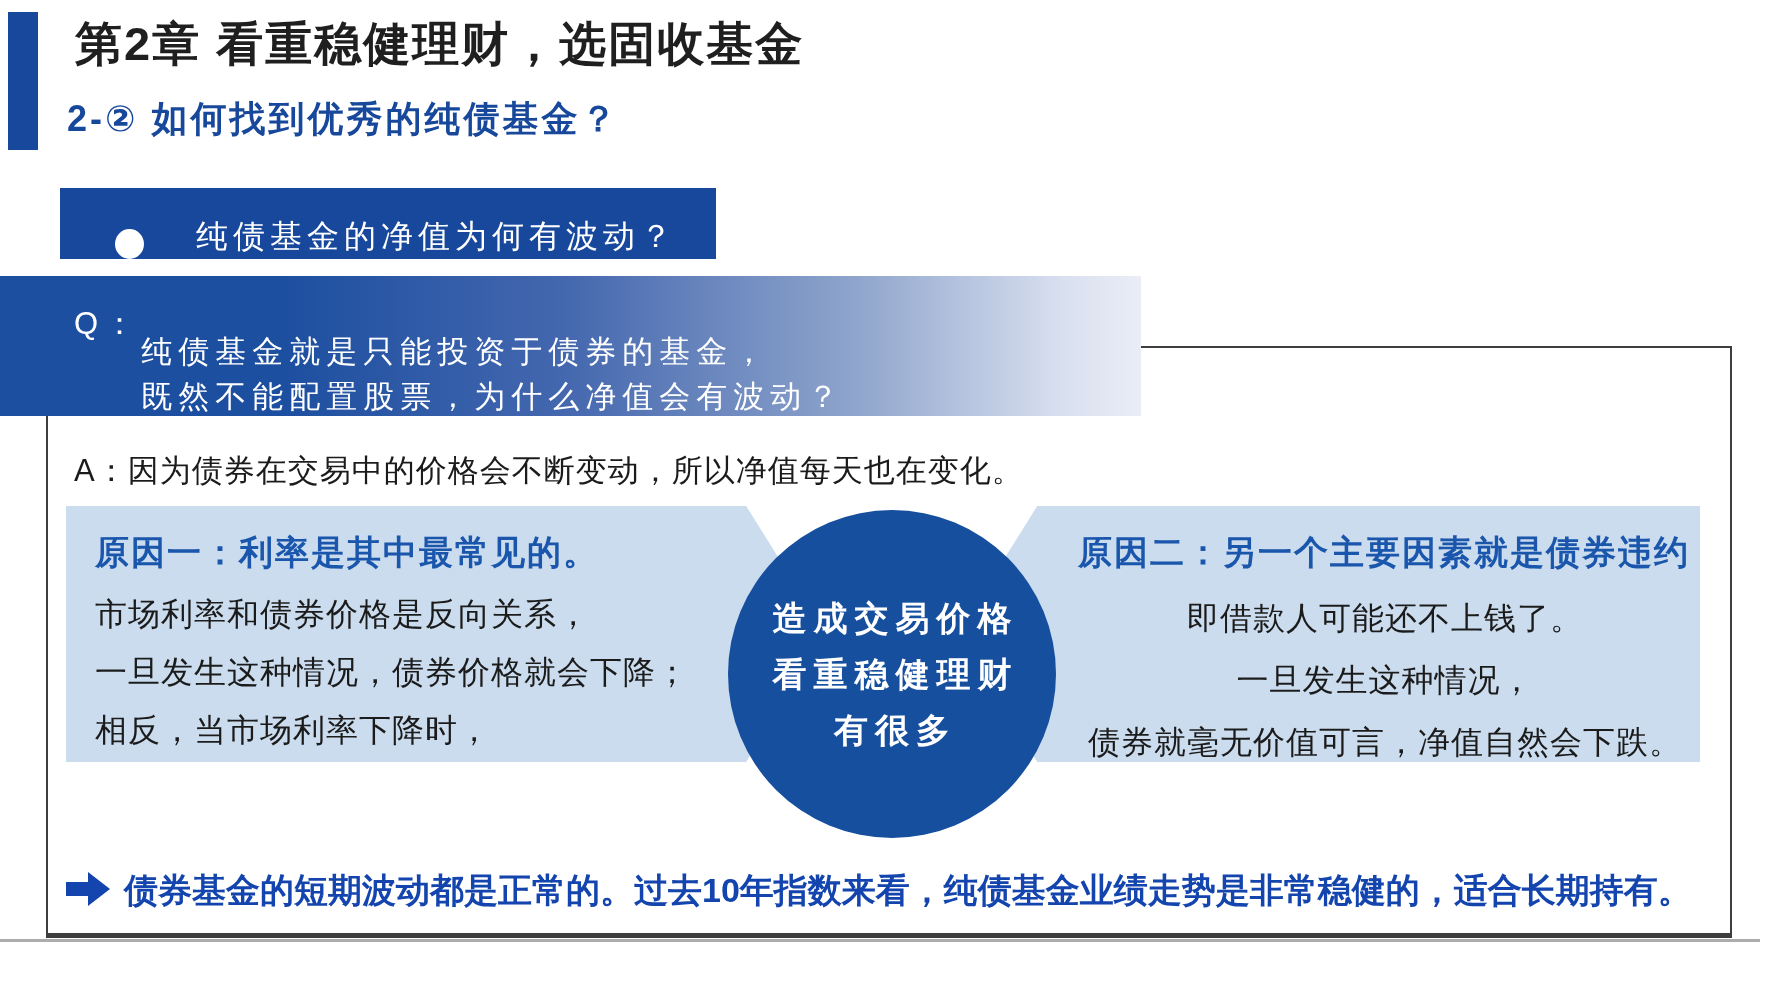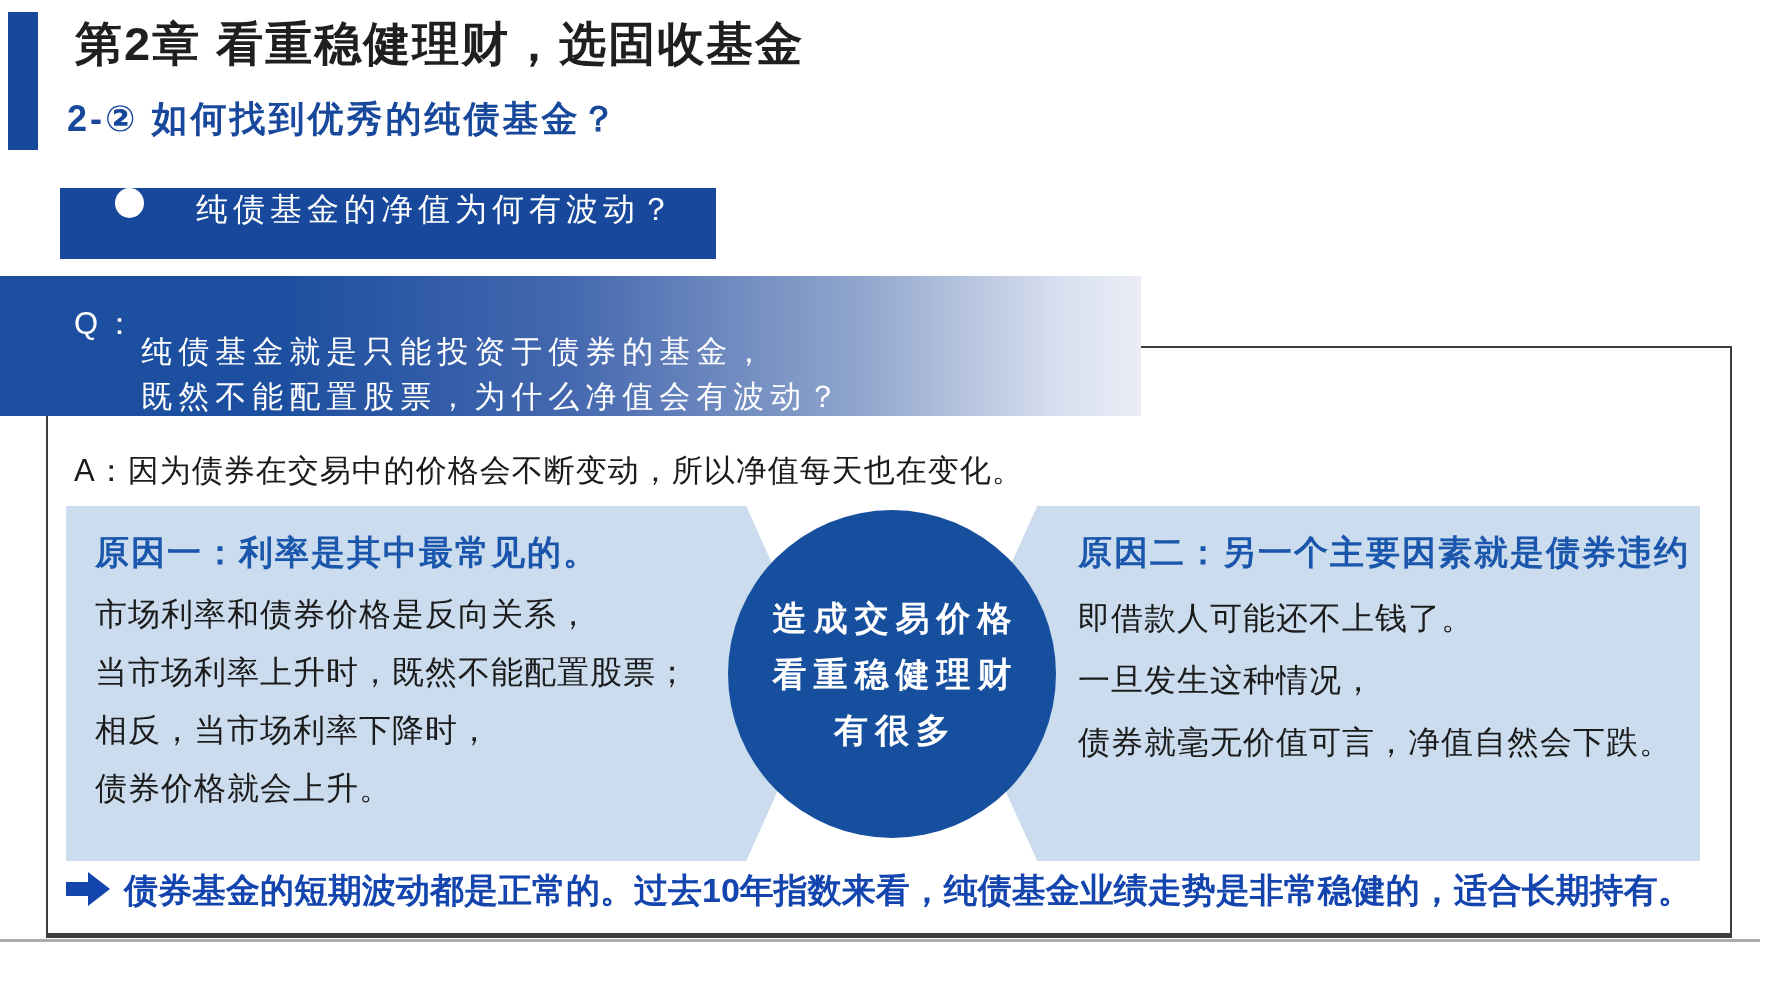--- a/index.html
+++ b/index.html
@@ -22,21 +22,21 @@
   
   .accent-bar { position:absolute; left:8px; top:12px; width:30px; height:138px;
     background:var(--primary-blue); }
   .chapter-title { position:absolute; left:75px; top:16px; font-size:47px; font-weight:bold;
     color:var(--title-color); letter-spacing:2px; white-space:nowrap; line-height:1.2; }
   .section-title { position:absolute; left:67px; top:97px; font-size:36px; font-weight:bold;
     color:var(--primary-blue); letter-spacing:3px; white-space:nowrap; line-height:1.2; }
 
   
   .topic-banner { position:absolute; left:60px; top:188px; width:656px; height:71px;
-    background:var(--primary-blue); display:flex; align-items:flex-start; }
+    background:var(--primary-blue); display:flex; align-items:flex-end; }
   .topic-banner .bullet { flex:none; width:29px; height:30px; border-radius:50%;
     background:#ffffff; margin-left:55px; }
   .topic-banner .label { color:#ffffff; font-size:32px; letter-spacing:5px;
     margin-left:52px; white-space:nowrap; }
 
   
   .q-box { position:absolute; left:0; top:276px; width:1141px; height:140px; z-index:3;
     background:linear-gradient(90deg,#1D4FA0 0%,#1D4FA0 25%,#4568AF 50%,
       #8FA5CC 75%,#D8DFEF 93%,#EAEDF6 100%);
     display:flex; align-items:flex-start; box-sizing:border-box;
@@ -49,32 +49,32 @@
   .white-box { position:absolute; left:46px; top:346px; width:1686px; height:592px;
     background:#ffffff; border:2px solid var(--box-border); border-bottom-width:5px;
     box-sizing:border-box; z-index:1; }
   .edge-line { position:absolute; left:0; top:939px; width:1760px; height:3px;
     background:#ACACAC; z-index:0; }
 
   .answer-line { position:absolute; left:74px; top:450px; z-index:2;
     font-size:31px; color:var(--body-color); letter-spacing:1px; white-space:nowrap; }
 
   
-  .panel { position:absolute; top:506px; height:355px; background:var(--panel-blue);
+  .panel { position:absolute; top:506px; height:256px; background:var(--panel-blue);
     z-index:2; box-sizing:border-box; }
   .panel-left { left:66px; width:760px; padding:26px 140px 0 29px;
     clip-path:polygon(0 0, 89.5% 0, 100% 50%, 89.5% 100%, 0 100%); }
   .panel-right { left:957px; width:743px; padding:26px 8px 0 121px;
     clip-path:polygon(10.8% 0, 100% 0, 100% 100%, 10.8% 100%, 0 50%); }
   .panel-heading { font-size:34px; font-weight:bold; color:var(--heading-blue);
     letter-spacing:2px; line-height:40px; white-space:nowrap; }
   .panel-body { font-size:32px; color:var(--body-color); letter-spacing:1px;
     white-space:nowrap; }
   .panel-left .panel-body { margin-top:13px; line-height:58px; }
-  .panel-right .panel-body { margin-top:15px; line-height:62px; }
+  .panel-right .panel-body { margin-top:15px; line-height:62px;text-align:center; }
 
   
   .reason-circle { position:absolute; left:728px; top:510px; width:328px; height:328px;
     border-radius:50%; background:var(--circle-blue); z-index:4;
     display:flex; flex-direction:column; justify-content:center; align-items:center; }
   .reason-circle .c-line { color:#ffffff; font-size:34px; font-weight:bold;
     letter-spacing:7px; text-indent:7px; line-height:56px; text-align:center;
     white-space:nowrap; }
 
   
@@ -111,21 +111,21 @@
       <div>既然不能配置股票，为什么净值会有波动？</div>
     </div>
   </div>
 
   <div class="answer-line"><span>A：</span><span>因为债券在交易中的价格会不断变动，所以净值每天也在变化。</span></div>
 
   <div class="panel panel-left">
     <div class="panel-heading">原因一：利率是其中最常见的。</div>
     <div class="panel-body">
       <div>市场利率和债券价格是反向关系，</div>
-      <div>当市场利率上升时，既然不能配置股票；</div>
+      <div>一旦发生这种情况，债券价格就会下降；</div>
       <div>相反，当市场利率下降时，</div>
       <div>债券价格就会上升。</div>
     </div>
   </div>
 
   <div class="panel panel-right">
     <div class="panel-heading">原因二：另一个主要因素就是债券违约</div>
     <div class="panel-body">
       <div>即借款人可能还不上钱了。</div>
       <div>一旦发生这种情况，</div>

